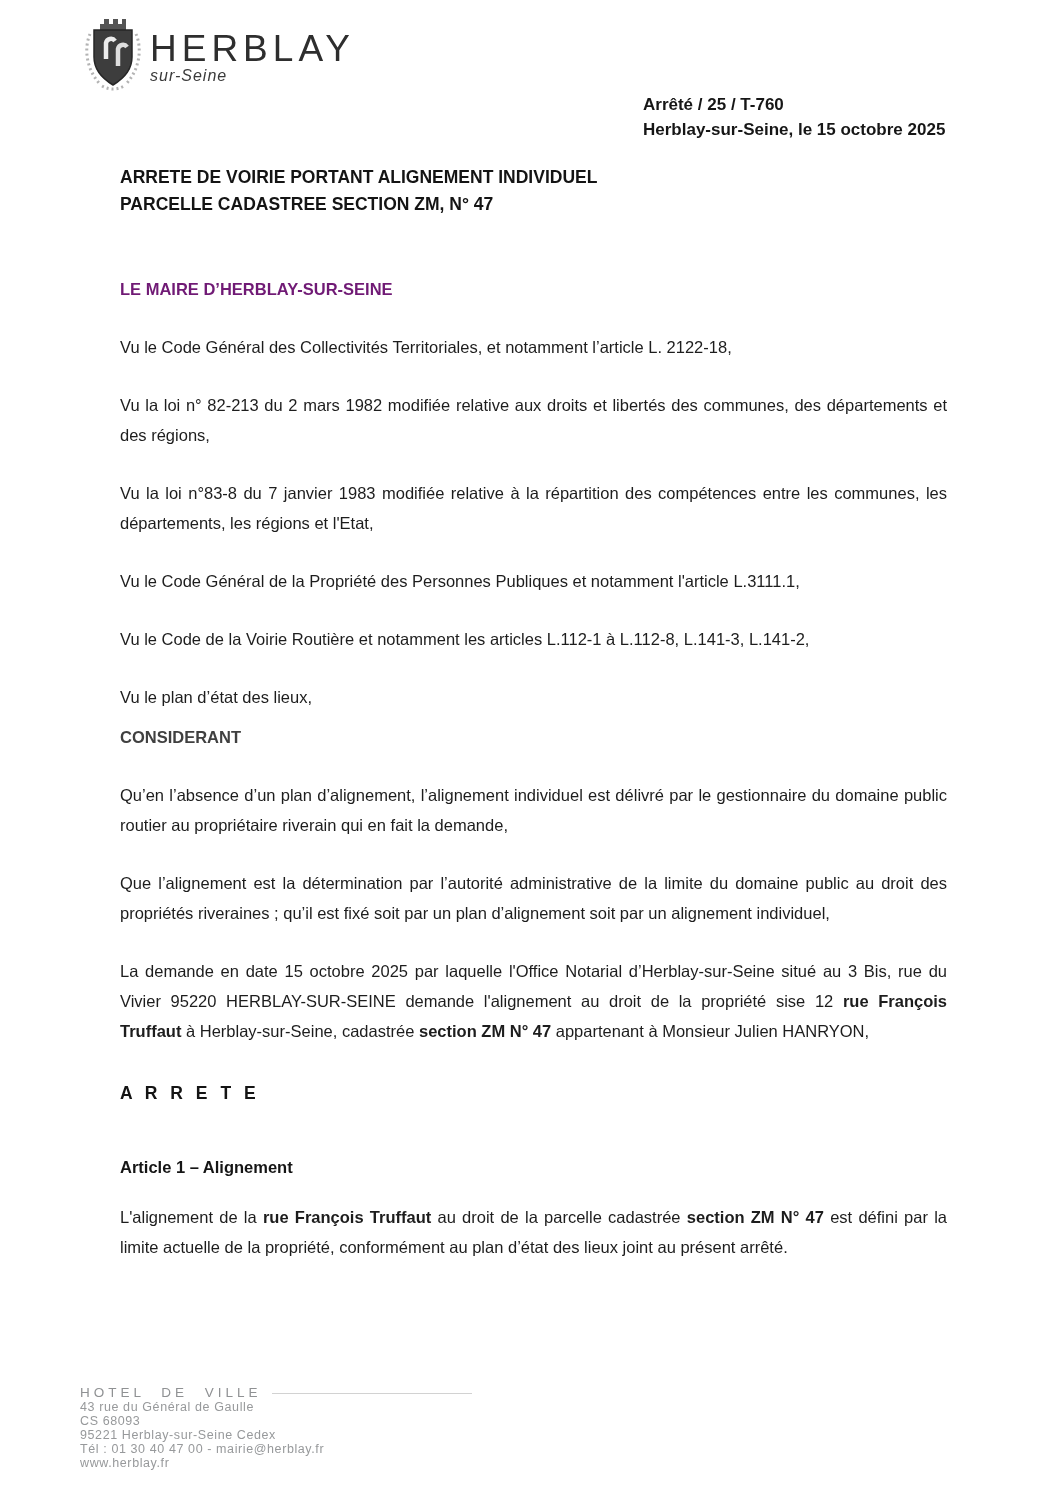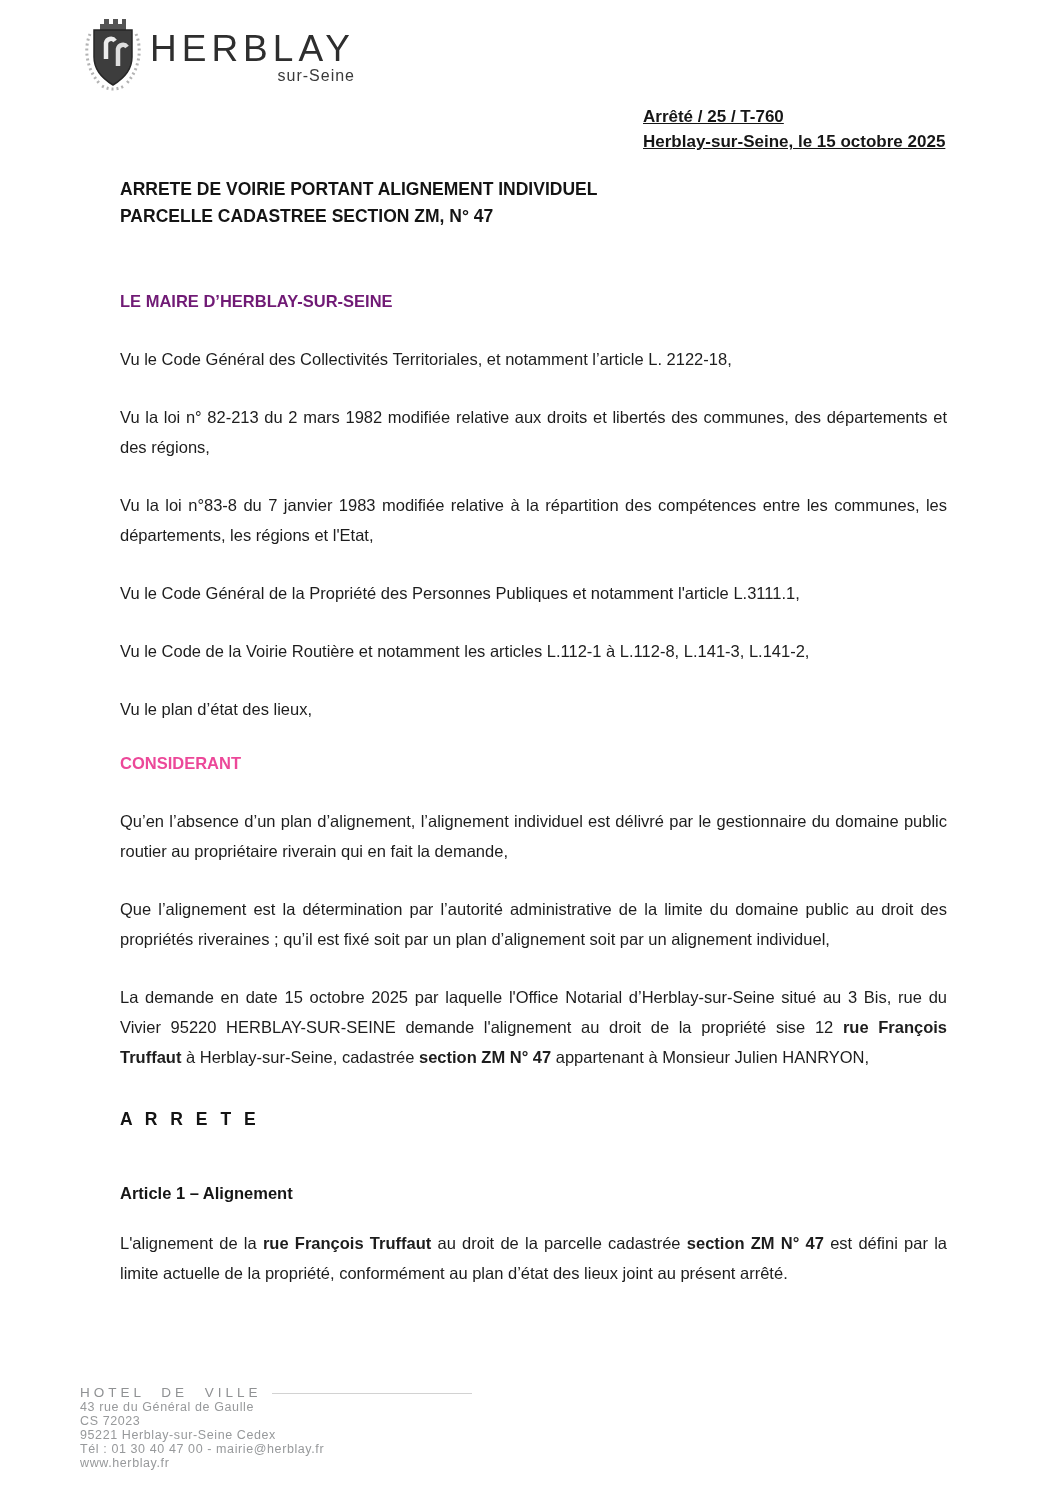--- a/index.html
+++ b/index.html
@@ -19,35 +19,35 @@
   
   .masthead{margin-left:-40px;height:80px;display:flex;align-items:flex-start;}
   .crest{flex:0 0 auto;margin-top:2px;}
   .logo-text{margin-left:4px;margin-top:20px;}
   .logo-name{
     font-size:37px;line-height:34px;font-weight:400;
     letter-spacing:5px;color:#2e2e2e;
   }
   .logo-sub{
     font-size:16px;line-height:16px;color:#3a3a3a;
-    text-align:right;margin-top:2px;letter-spacing:1px;
+    margin-top:2px;letter-spacing:1px;font-style:italic;
   }
   
   .ref-block{
-    margin-left:523px;margin-top:12px;
-    font-weight:700;font-size:17px;line-height:25px;color:#161616;text-decoration:underline;
+    margin-left:523px;
+    font-weight:700;font-size:17px;line-height:25px;color:#161616;
   }
   
   .doc-title{
     margin-top:22px;text-align:left;
     font-weight:700;font-size:17.5px;line-height:27px;color:#141414;
   }
   .issuer{margin-top:56px;font-weight:700;color:#701a75;}
   .para{margin:28px 0 0 0;text-align:justify;}
-  .heading-bold{margin-top:24px;font-weight:700;color:#ec4899;}
+  .heading-bold{margin-top:10px;font-weight:700;color:#404040;}
   .arrete-heading{
     margin-top:32px;font-weight:700;font-size:17.5px;
     letter-spacing:4px;color:#141414;
   }
   .article-heading{margin-top:44px;font-weight:700;color:#151515;}
   .article-para{margin-top:20px;text-align:justify;}
   
   .footer{
     position:absolute;left:80px;top:1386px;
     color:#97999b;font-size:12.5px;line-height:14px;letter-spacing:0.6px;
@@ -107,19 +107,19 @@
   <p class="para"><span>La demande en date 15 octobre 2025 par laquelle l'Office Notarial d’Herblay-sur-Seine situé au 3 Bis, rue du Vivier 95220 HERBLAY-SUR-SEINE demande l'alignement au droit de la propriété sise 12 </span><span class="b">rue François Truffaut</span><span> à Herblay-sur-Seine, cadastrée </span><span class="b">section ZM N° 47</span><span> appartenant à Monsieur Julien HANRYON,</span></p>
 
   <div class="arrete-heading">A R R E T E</div>
 
   <div class="article-heading">Article 1 – Alignement</div>
   <p class="article-para"><span>L'alignement de la </span><span class="b">rue François Truffaut</span><span> au droit de la parcelle cadastrée </span><span class="b">section ZM N° 47</span><span> est défini par la limite actuelle de la propriété, conformément au plan d’état des lieux joint au présent arrêté.</span></p>
 
   <div class="footer">
     <div class="footer-line1">HOTEL DE VILLE</div>
     <div>43 rue du Général de Gaulle</div>
-    <div>CS 72023</div>
+    <div>CS 68093</div>
     <div>95221 Herblay-sur-Seine Cedex</div>
     <div>Tél : 01 30 40 47 00 - mairie@herblay.fr</div>
     <div>www.herblay.fr</div>
   </div>
 
 </div>
 
 </body></html>

